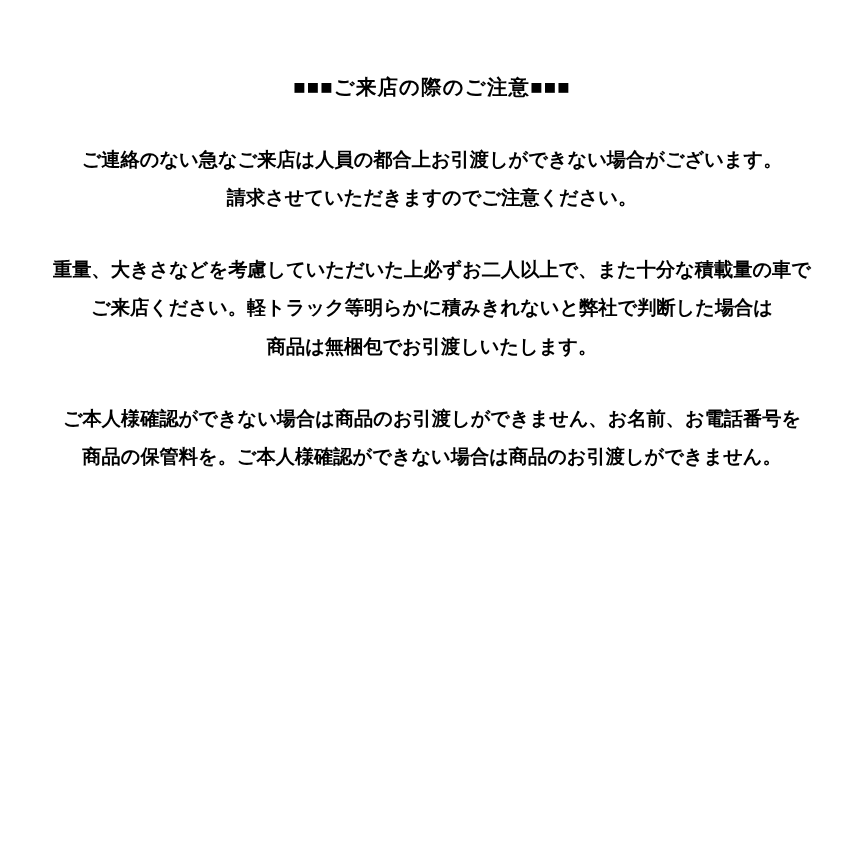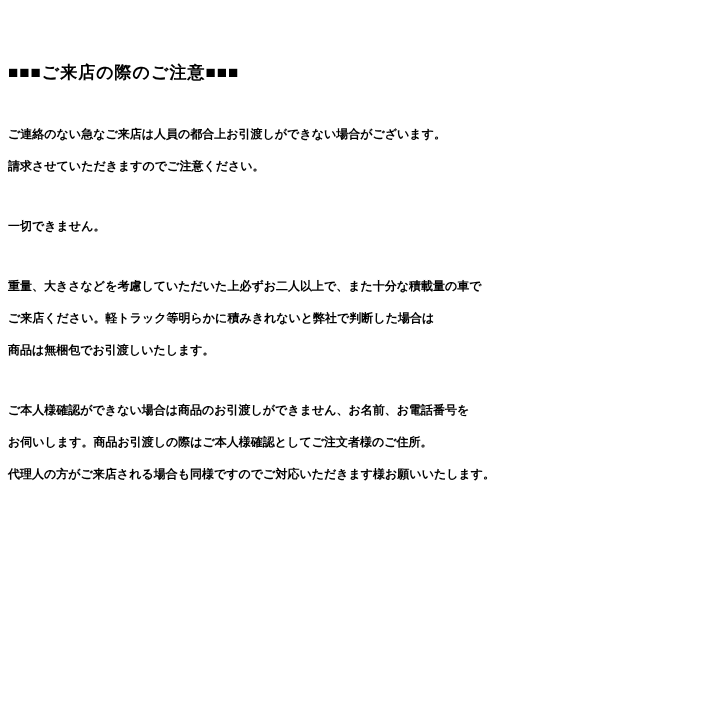--- a/index.html
+++ b/index.html
@@ -13,60 +13,59 @@
     overflow: hidden;
     color: #000000;
     font-family: "Liberation Sans", sans-serif;
     font-weight: bold;
   }
   .page {
     box-sizing: border-box;
     width: 720px;
     height: 510px;
     padding: 57px 8px 0 8px;
+    text-align: center;
   }
   .title {
     margin: 0 0 29px 0;
     font-size: 17px;
     line-height: 32px;
     font-weight: bold;
     letter-spacing: 1px;
   }
   .para {
     margin: 0 0 28px 0;
     padding: 0;
   }
   .line {
-    font-size: 12px;
+    font-size: 16px;
     line-height: 32px;
     white-space: nowrap;
   }
 </style>
 </head>
 <body>
 
 <div class="page">
 
   <h1 class="title">■■■ご来店の際のご注意■■■</h1>
 
   <div class="para">
     <div class="line">ご連絡のない急なご来店は人員の都合上お引渡しができない場合がございます。</div>
     <div class="line">請求させていただきますのでご注意ください。</div>
   </div>
 
   <div class="para">
-    <div class="line">一切できません。</div>
   </div>
 
   <div class="para">
     <div class="line">重量、大きさなどを考慮していただいた上必ずお二人以上で、また十分な積載量の車で</div>
     <div class="line">ご来店ください。軽トラック等明らかに積みきれないと弊社で判断した場合は</div>
     <div class="line">商品は無梱包でお引渡しいたします。</div>
   </div>
 
 
   <div class="para">
     <div class="line">ご本人様確認ができない場合は商品のお引渡しができません、お名前、お電話番号を</div>
-    <div class="line">お伺いします。商品お引渡しの際はご本人様確認としてご注文者様のご住所。</div>
-    <div class="line">代理人の方がご来店される場合も同様ですのでご対応いただきます様お願いいたします。</div>
+    <div class="line">商品の保管料を。ご本人様確認ができない場合は商品のお引渡しができません。</div>
   </div>
 
 </div>
 
 </body></html>

